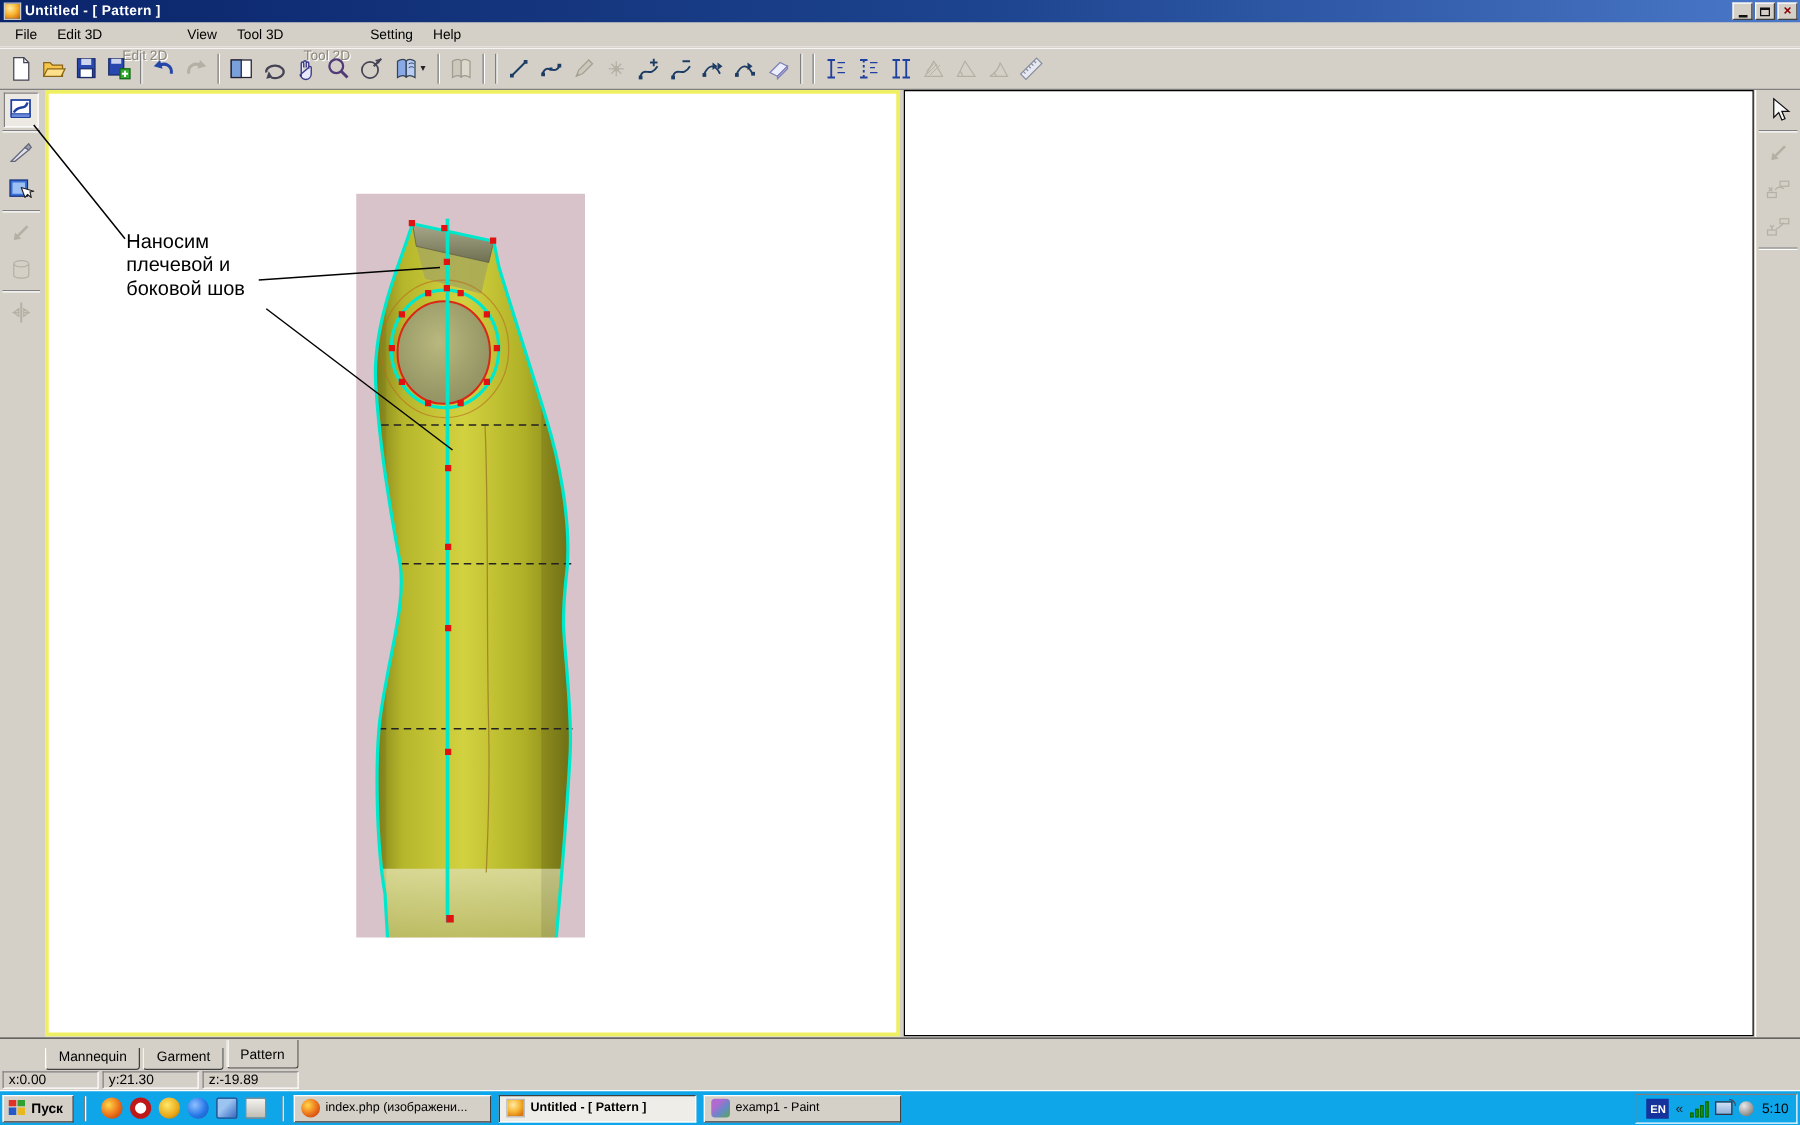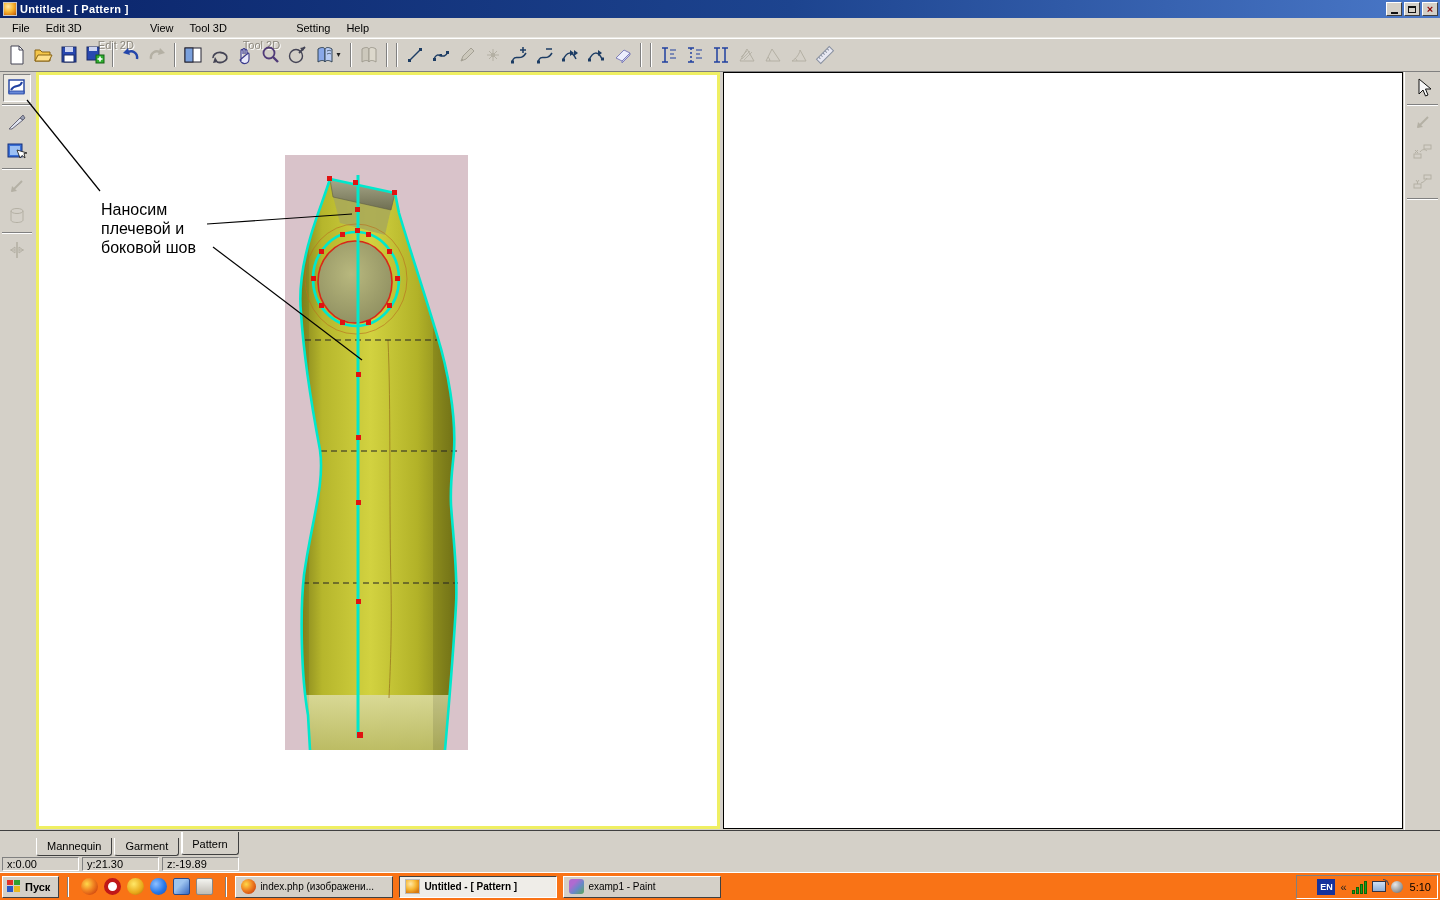--- a/index.html
+++ b/index.html
@@ -48,57 +48,57 @@
   .viewport3d { position:absolute; left:36px; top:0; width:684px; height:757px;
     background:#fff; border:3px solid #efef62; }
   .panel2d { position:absolute; left:723px; top:0; width:680px; height:757px;
     background:#fff; border:1px solid #000; }
 
   .pink-canvas { position:absolute; left:246px; top:80px; width:183px; height:595px; background:#d9c3ca; }
   .pink-canvas svg { display:block; }
 
   .annotation-overlay { position:absolute; left:0; top:0; width:1440px; height:758px;
     pointer-events:none; z-index:40; }
-  .annotation-text { position:absolute; left:101px; top:128px; z-index:41; font-size:16px;
+  .annotation-text { position:absolute; left:101px; top:112px; z-index:41; font-size:16px;
     line-height:19px; color:#000; white-space:nowrap; }
 
   
   .tabstrip { height:26px; background:#d4d0c8; border-top:1px solid #404040; display:flex;
     align-items:flex-end; padding-left:36px; position:relative; }
   .tab { font-size:11px; padding:2px 10px 3px; margin-right:2px; margin-top:1px; background:#d4d0c8;
     border:1px solid; border-color:#fff #404040 #404040 #fff; border-top:none;
     border-radius:0 0 3px 3px; height:18px; }
   .tab.active { height:23px; padding-top:6px; background:#d4d0c8; margin-top:0;
     border-color:#fff #404040 #404040 #fff; position:relative; top:-1px; box-shadow:inset 1px 0 0 #fff; }
 
   
   .statusbar { height:16px; background:#d4d0c8; display:flex; gap:3px; padding:1px 2px; font-size:11px; }
   .spanel { border:1px solid; border-color:#808080 #fff #fff #808080; background:#d4d0c8;
     padding:0 4px; white-space:nowrap; overflow:hidden; line-height:12px; }
   .spanel.msg { flex:1; }
   .spanel.coord { width:77px; }
 
   
-  .taskbar { height:28px; background:#f97316; border-top:1px solid #fff; display:flex;
+  .taskbar { height:28px; background:#0ea5e9; border-top:1px solid #fff; display:flex;
     align-items:center; padding:2px 2px; gap:6px; }
   .start-btn { height:22px; display:flex; align-items:center; gap:4px; padding:0 8px 0 4px;
     background:#d4d0c8; border:1px solid; border-color:#fff #404040 #404040 #fff;
     font-size:11px; font-weight:bold; }
   .winflag { width:14px; height:13px; display:grid; grid-template-columns:6px 6px; grid-template-rows:5px 6px; gap:1px; }
   .winflag i { display:block; }
   .tsep { width:2px; height:20px; border-left:1px solid #808080; border-right:1px solid #fff; margin:0 2px; }
   .qlaunch { display:flex; align-items:center; gap:6px; padding:0 4px; }
   .ql { width:17px; height:17px; border-radius:50%; }
   .task-btn { width:158px; height:22px; display:flex; align-items:center; gap:4px; padding:0 5px;
     background:#d4d0c8; border:1px solid; border-color:#fff #404040 #404040 #fff;
     font-size:10px; overflow:hidden; }
   .task-btn span { white-space:nowrap; overflow:hidden; }
   .task-btn.active { background:#efede8; border-color:#404040 #fff #fff #404040; font-weight:bold; }
   .ticon { width:15px; height:15px; flex:none; }
-  .tray { margin-left:auto; height:24px; display:flex; align-items:center; gap:5px; padding:0 6px 0 20px;
+  .tray { margin-left:auto; height:24px; display:flex; align-items:center; gap:5px; padding:0 6px 0 8px;
     border:1px solid; border-color:#808080 #fff #fff #808080; }
   .lang-box { width:18px; height:16px; background:#16329c; color:#fff; font-size:9px; font-weight:bold;
     display:flex; align-items:center; justify-content:center; }
   .chevron { font-size:11px; color:#222; }
   .sigbars { display:flex; align-items:flex-end; gap:1px; height:14px; }
   .sigbars i { display:block; width:3px; background:#18a018; border:1px solid #0a660a; }
   .net-icon { width:14px; height:11px; border:1px solid #334; background:linear-gradient(#cfe0f4,#8fb0d8); position:relative; }
   .net-icon:after { content:""; position:absolute; right:-4px; top:-3px; width:5px; height:5px;
     border:1px solid #445; border-left:none; border-bottom:none; border-radius:0 6px 0 0; }
   .spk-icon { width:12px; height:12px; border-radius:50%;

